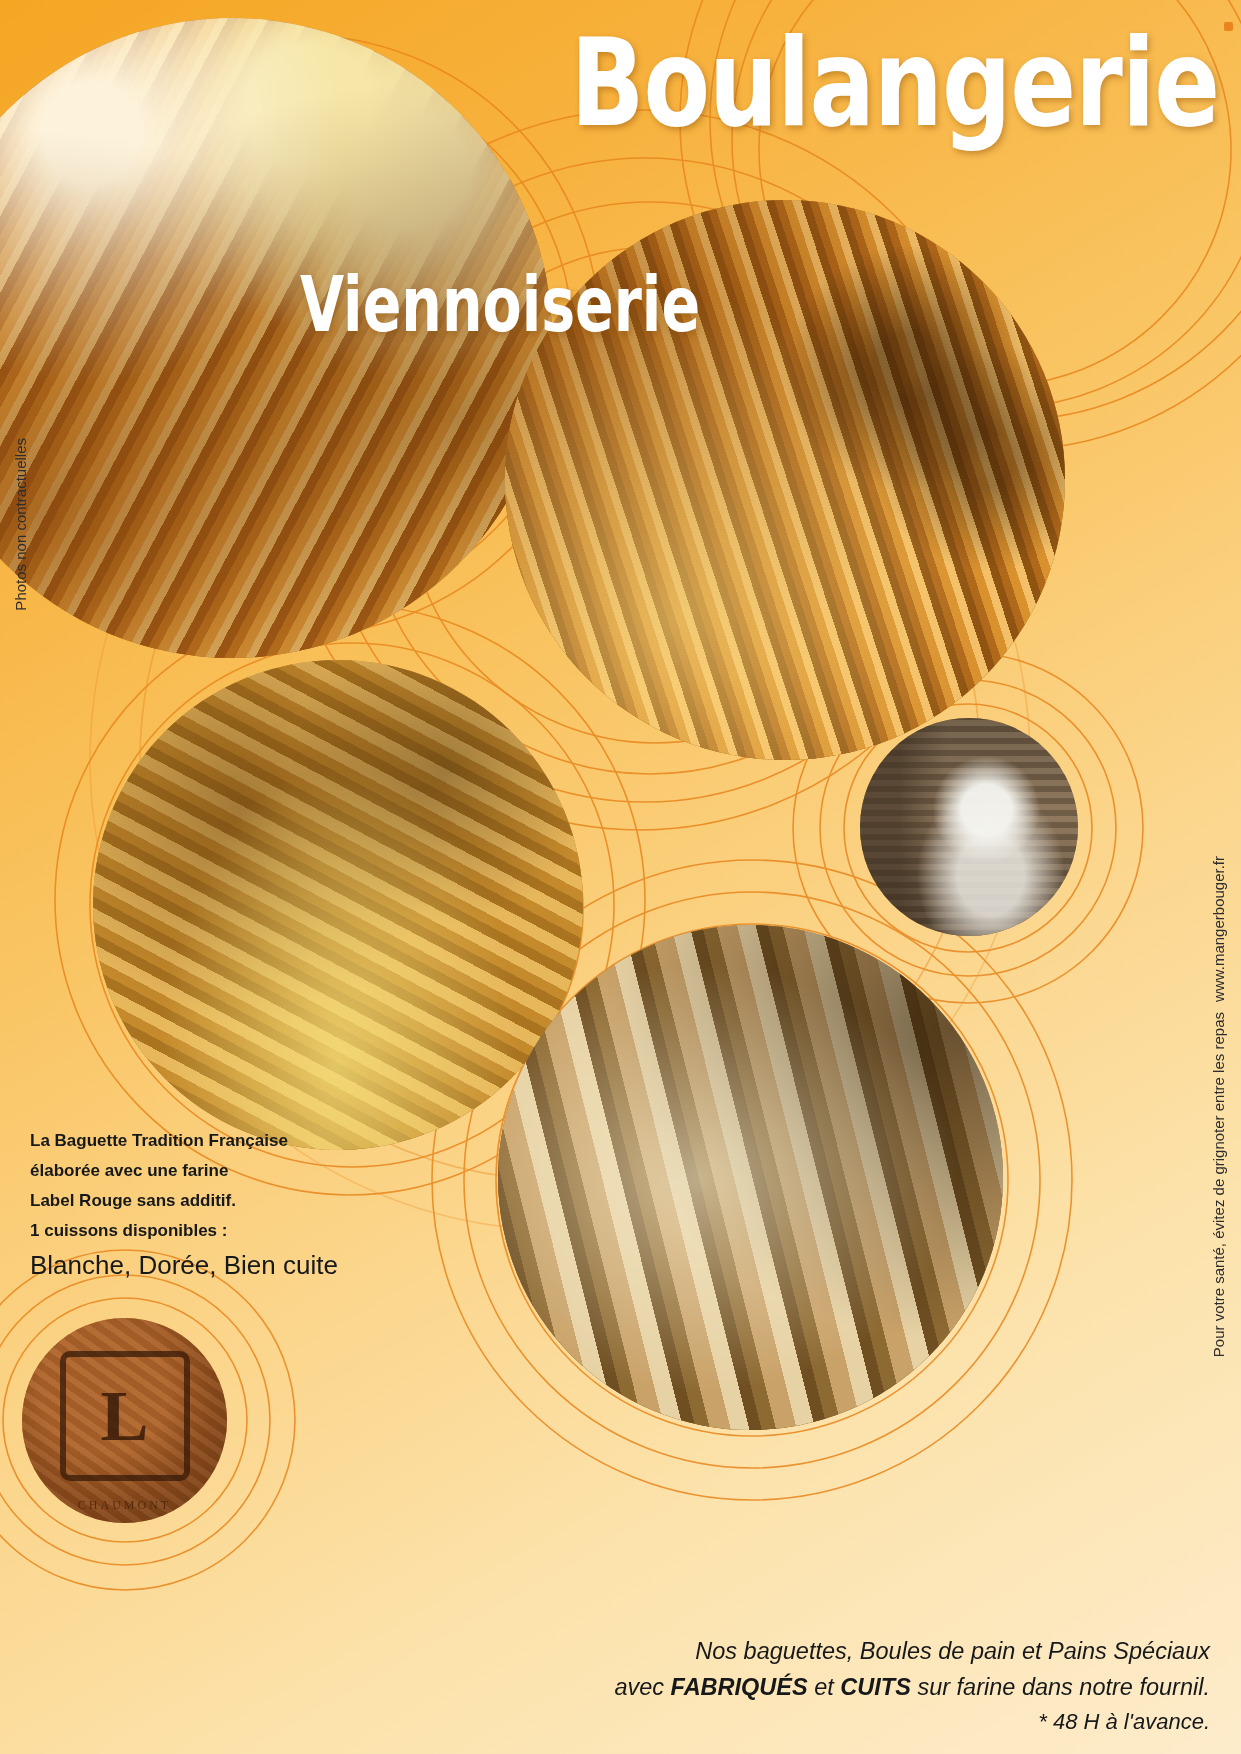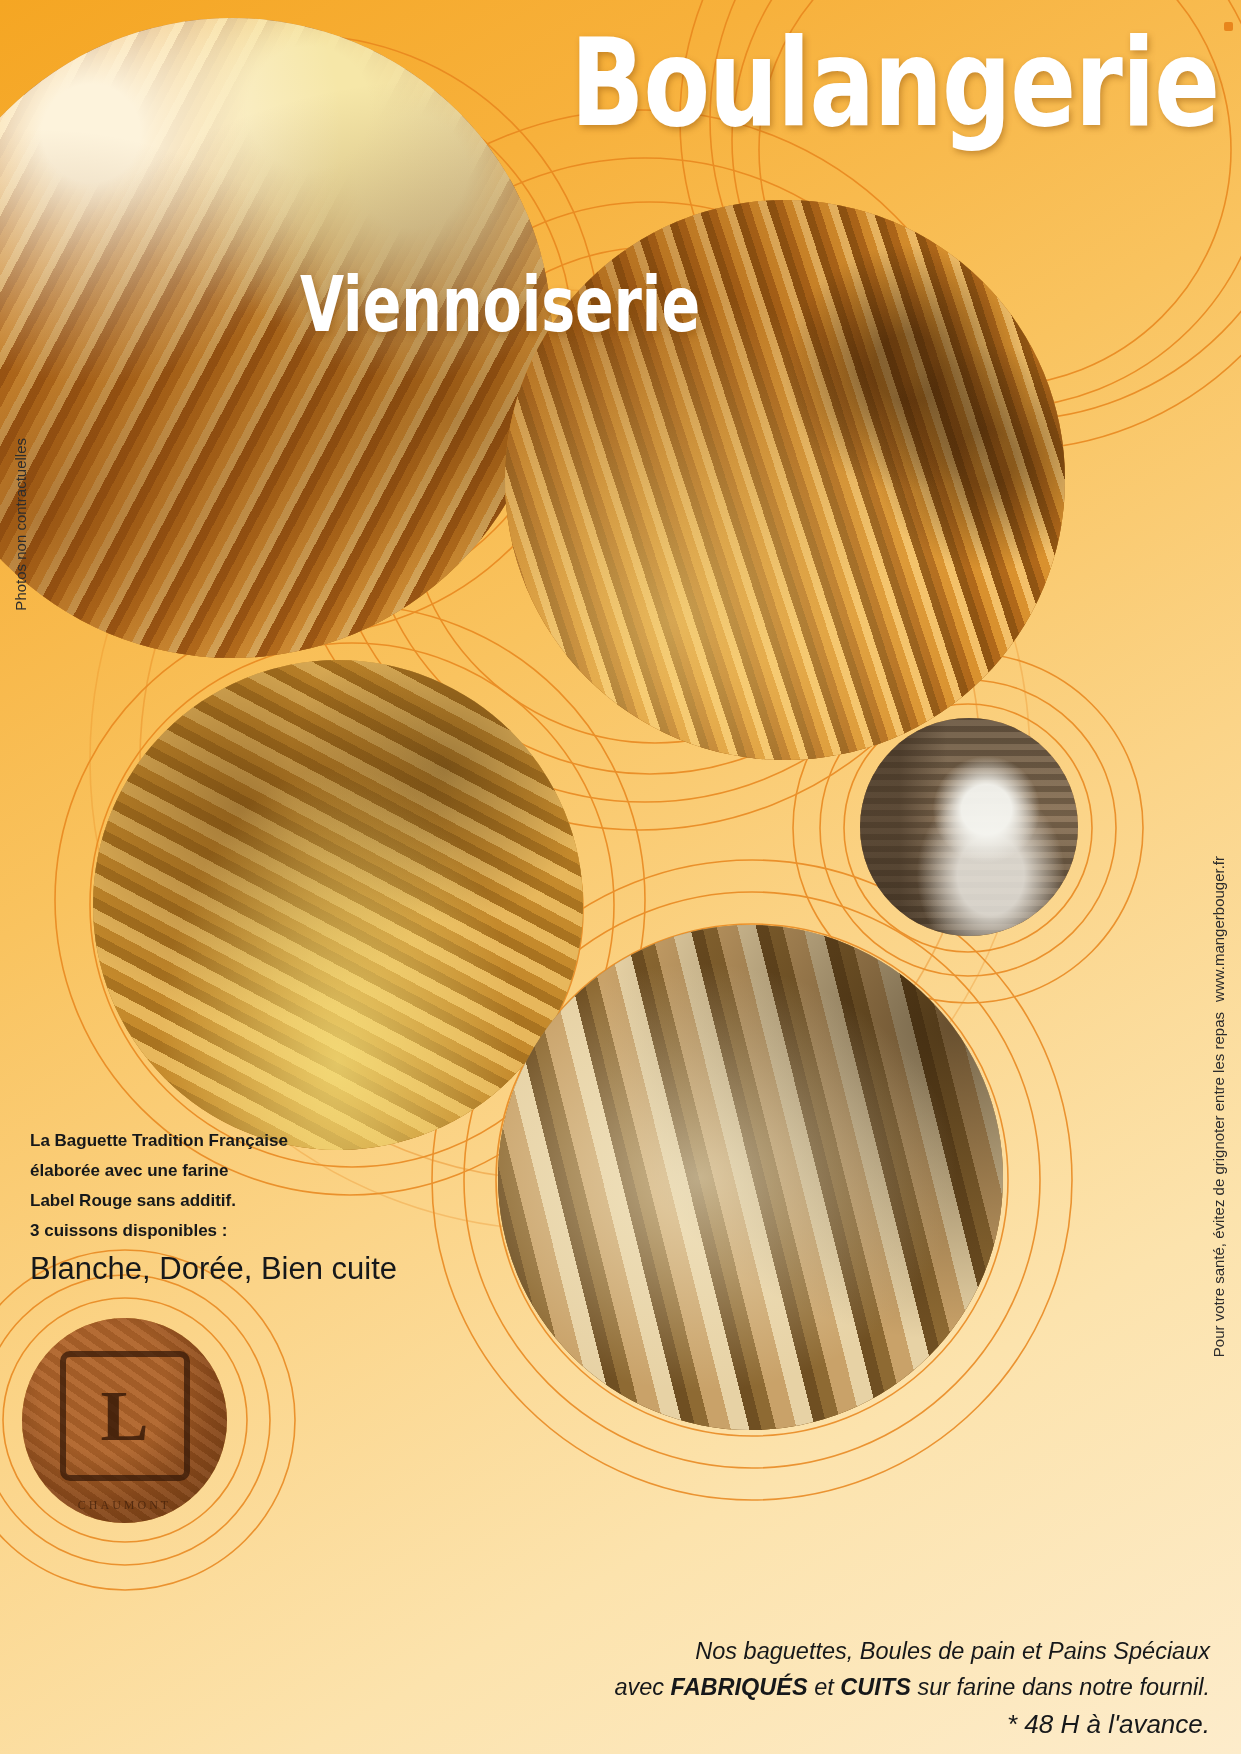--- a/index.html
+++ b/index.html
@@ -260,21 +260,21 @@
   }
   #baguette-copy .line {
     font-weight: bold;
     font-size: 17px;
     line-height: 1.30;
     white-space: nowrap;
     margin-top: 8px;
   }
   #baguette-copy .cuissons {
     margin-top: 8px;
-    font-size: 31px;
+    font-size: 26px;
     line-height: 1.2;
     font-style: normal;
     font-weight: normal;
     white-space: nowrap;
   }
 
   
   #bottom-copy {
     position: absolute;
     left: 330px;
@@ -287,21 +287,21 @@
     line-height: 1.52;
     margin-top: 38px;
   }
   #bottom-copy .row {
     white-space: nowrap;
   }
   #bottom-copy b {
     font-weight: bold;
   }
   #bottom-copy .last {
-    font-size: 26px;
+    font-size: 22px;
   }
 
   
   #corner-dot {
     position: absolute;
     right: 8px;
     top: 22px;
     width: 9px;
     height: 9px;
     background: #e8861d;
@@ -392,21 +392,21 @@
   <div id="title-viennoiserie">Viennoiserie</div>
 
   <div class="vtext" id="photos-non-contractuelles">Photos non contractuelles</div>
   <div class="vtext" id="mangerbouger-url">www.mangerbouger.fr</div>
   <div class="vtext" id="sante-slogan">Pour votre santé, évitez de grignoter entre les repas</div>
 
   <div id="baguette-copy">
     <div class="line">La Baguette Tradition Française</div>
     <div class="line">élaborée avec une farine</div>
     <div class="line">Label Rouge sans additif.</div>
-    <div class="line">3 cuissons disponibles :</div>
+    <div class="line">1 cuissons disponibles :</div>
     <div class="cuissons">Blanche, Dorée, Bien cuite</div>
   </div>
 
   <div id="bottom-copy">
     <div class="row">Nos baguettes, Boules de pain et Pains Spéciaux</div>
     <div class="row">
       <span>avec </span><b>FABRIQUÉS</b><span> et </span><b>CUITS</b><span> sur farine dans notre fournil.</span>
     </div>
     <div class="row last">* 48 H à l'avance.</div>
   </div>

